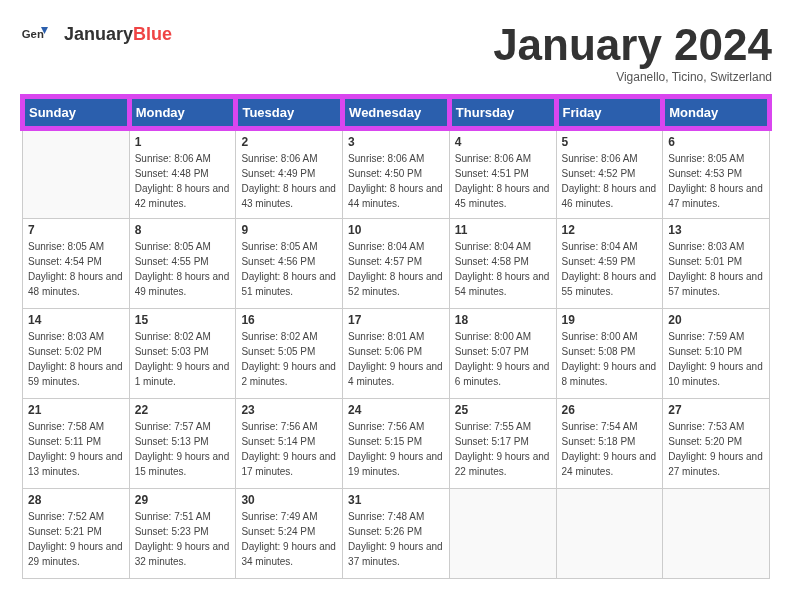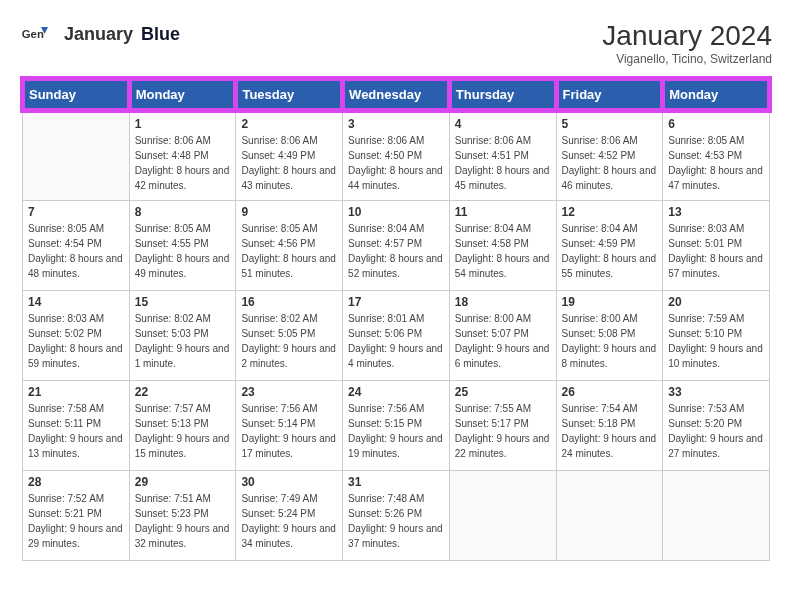--- a/index.html
+++ b/index.html
@@ -22,33 +22,32 @@
       gap: 16px;
     }
     .logo-text-general {
       font-size: 18px;
       font-weight: bold;
       color: #333;
     }
     .logo-text-blue {
       font-size: 18px;
       font-weight: bold;
-      color: #0f172a;
-      margin-left: 8px;
+      color: #ef4444;
     }
     .logo-icon {
       width: 28px;
       height: 28px;
     }
     .title-section {
       text-align: right;
     }
     .calendar-title {
-      font-size: 28px;
-      font-weight: normal;
+      font-size: 44px;
+      font-weight: bold;
       color: #333;
     }
     .calendar-subtitle {
       font-size: 12px;
       color: #555;
     }
     table {
       width: 100%;
       border-collapse: collapse;
       table-layout: fixed;
@@ -222,21 +221,21 @@
         </td>
         <td>
           <div class="day-number">25</div>
           <div class="day-info">Sunrise: 7:55 AM<br>Sunset: 5:17 PM<br>Daylight: 9 hours and 22 minutes.</div>
         </td>
         <td>
           <div class="day-number">26</div>
           <div class="day-info">Sunrise: 7:54 AM<br>Sunset: 5:18 PM<br>Daylight: 9 hours and 24 minutes.</div>
         </td>
         <td>
-          <div class="day-number">33</div>
+          <div class="day-number">27</div>
           <div class="day-info">Sunrise: 7:53 AM<br>Sunset: 5:20 PM<br>Daylight: 9 hours and 27 minutes.</div>
         </td>
       </tr>
       <tr>
         <td>
           <div class="day-number">28</div>
           <div class="day-info">Sunrise: 7:52 AM<br>Sunset: 5:21 PM<br>Daylight: 9 hours and 29 minutes.</div>
         </td>
         <td>
           <div class="day-number">29</div>

